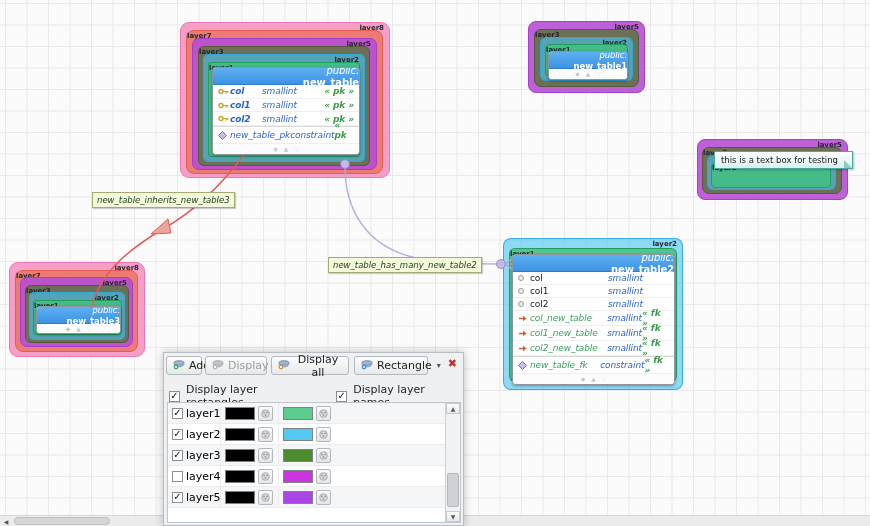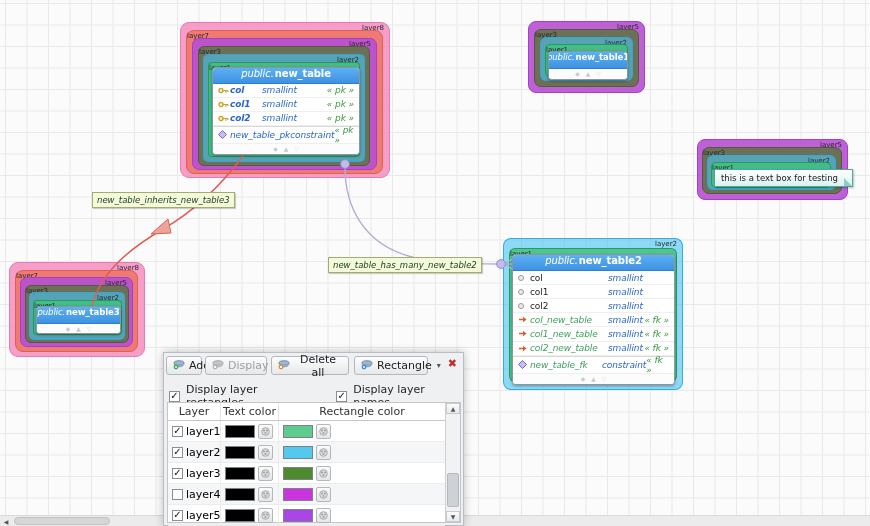--- a/index.html
+++ b/index.html
@@ -4,49 +4,49 @@
 <style>
   html,body{margin:0;padding:0;}
   body{width:870px;height:526px;overflow:hidden;position:relative;
        font-family:"DejaVu Sans",sans-serif;
        background-color:#fbfbfb;
        background-image:linear-gradient(to right,#e9e9e9 1px,transparent 1px),
                         linear-gradient(to bottom,#e9e9e9 1px,transparent 1px);
        background-size:21.5px 21.5px;background-position:5px 3px;}
   
   .lr{position:absolute;border:1px solid;box-sizing:border-box;}
-  .ll{position:absolute;top:1px;font-size:7px;font-weight:normal;color:#26262e;line-height:8px;}
+  .ll{position:absolute;top:1px;font-size:7px;font-weight:bold;color:#26262e;line-height:8px;}
   .ll.left{left:0}.ll.right{right:5px}
   .l8{background:rgba(243,147,194,.9);border-color:#ec79af}
   .l7{background:rgba(236,118,105,.9);border-color:#e25f4e}
   .l5{background:rgba(183,79,209,.9);border-color:#a53ecb}
   .l3{background:#6b7057;border-color:#545a3e}
   .l2{background:rgba(74,196,241,.62);border-color:rgba(45,168,216,.9)}
   .l1{background:rgba(66,193,124,.82);border-color:rgba(32,156,92,.95)}
   
   .tbl{position:absolute;background:#fff;border:1px solid #8f959d;border-radius:4px;
        box-shadow:0 1px 3px rgba(0,0,0,.35);overflow:hidden;display:flex;flex-direction:column;
        font-size:9px;font-style:italic;letter-spacing:-0.1px;color:#222;}
   .thdr{background:linear-gradient(#5db0f2,#3e92e2);color:#fff;text-align:center;
-        border-bottom:1px solid #2d7ecf;display:flex;justify-content:center;align-items:flex-start;gap:1px;}
+        border-bottom:1px solid #2d7ecf;display:flex;justify-content:center;align-items:flex-end;gap:1px;flex-direction:column;}
   .thdr .schema{font-style:italic;font-size:10px}
   .thdr .tname{font-style:normal;font-weight:bold;font-size:10px}
   .thdr.small .schema{font-size:8.5px}.thdr.small .tname{font-size:8.5px}
   .trow{display:flex;align-items:center;padding:0 5px;border-bottom:1px solid #efefef;background:#fff;}
   .trow:last-of-type{border-bottom:none}
   .crow{border-top:1px solid #d8d8d8;}
   .ic{display:inline-flex;width:12px;justify-content:flex-start;align-items:center;flex:0 0 12px;}
   .dot{width:6px;height:6px;border-radius:50%;background:#ececec;border:1px solid #9a9a9a;box-sizing:border-box;}
   .nm-pk{color:#2b66c9;font-weight:bold;}
   .nm-plain{color:#1a1a1a;font-style:normal;}
   .nm-fk{color:#3fa060;}
   .nm-cn-blue{color:#2b66c9;font-style:italic;}
   .nm-cn-green{color:#3fa060;}
   .ctype{color:#2b66c9;margin-left:0;}
-  .ctag{color:#3d9c47;margin-left:auto;}
+  .ctag{color:#3d9c47;margin-left:auto;font-weight:bold;}
   .tftr{display:flex;justify-content:center;align-items:center;gap:6px;background:#fcfcfd;margin-top:auto;}
   .tftr span{font-size:6px;line-height:6px;font-style:normal;}
   .f-di{color:#c6cad2}.f-up{color:#c6cad2}.f-dn{color:#dfe2e8}
   
   .textbox{position:absolute;background:linear-gradient(#ffffff,#d9f1ef);border:1px solid #4aa8a0;
            font-size:8.5px;color:#1c1c1c;padding:3px 14px 3px 6px;white-space:nowrap;
            box-shadow:1px 1px 2px rgba(0,0,0,.25);}
   .fold{position:absolute;right:0;bottom:0;width:0;height:0;
         border-left:8px solid #8fccc6;border-top:8px solid transparent;}
   
@@ -208,21 +208,21 @@
 <div class="lr l3" style="left:702px;top:147px;width:140px;height:47px;border-radius:7px">
     <span class="ll left">layer3</span>
   </div>
 <div class="lr l2" style="left:707px;top:155px;width:129px;height:35px;border-radius:6px">
     <span class="ll right">layer2</span>
   </div>
 <div class="lr l1" style="left:711px;top:162px;width:120px;height:26px;border-radius:5px">
     <span class="ll left">layer1</span>
   </div>
 
-<div class="textbox" style="left:714px;top:169px">
+<div class="textbox" style="left:714px;top:151px">
   <span>this is a text box for testing</span>
   <span class="fold"></span>
 </div>
 
 <div class="lr l2" style="left:503px;top:238px;width:180px;height:152px;border-radius:8px">
     <span class="ll right">layer2</span>
   </div>
 <div class="lr l1" style="left:509px;top:248px;width:168px;height:134px;border-radius:6px">
     <span class="ll left">layer1</span>
   </div>
@@ -373,21 +373,21 @@
         </svg></span>
     <span>Display</span>
   </button>
   <button class="pbtn" style="left:107px;top:3px;width:78px">
     <span><svg width="12" height="11">
           <ellipse cx="6" cy="4" rx="5" ry="2.2" fill="#9fb6d4" stroke="#6d89ad"></ellipse>
           <path d="M1 5.6 c1 1.4 3 2.2 5 2.2 s4 -.8 5 -2.2" fill="none" stroke="#6d89ad"></path>
           <circle cx="3" cy="8" r="2.4" fill="#d9903c"></circle>
           <path d="M2 7l2 2M4 7l-2 2" stroke="#fff" stroke-width=".9"></path>
         </svg></span>
-    <span>Delete all</span>
+    <span>Display all</span>
   </button>
   <button class="pbtn" style="left:190px;top:3px;width:74px">
     <span><svg width="12" height="11">
           <ellipse cx="6" cy="4" rx="5" ry="2.2" fill="#9fb6d4" stroke="#6d89ad"></ellipse>
           <path d="M1 5.6 c1 1.4 3 2.2 5 2.2 s4 -.8 5 -2.2" fill="none" stroke="#6d89ad"></path>
           <circle cx="3" cy="8" r="2.4" fill="#4a90d0"></circle>
           <circle cx="3" cy="8" r=".9" fill="#fff"></circle>
         </svg></span>
     <span>Rectangle</span>
     <span class="caret">▾</span>
@@ -396,25 +396,20 @@
 
   <div class="optrow">
     <span class="cb">✓</span>
     <span>Display layer rectangles</span>
     <span class="cb opt2">✓</span>
     <span>Display layer names</span>
   </div>
 
   <div class="ptable">
     <div class="pgrid">
-      <div class="phead">
-        <span>Layer</span>
-        <span>Text color</span>
-        <span>Rectangle color</span>
-      </div>
 
       <div class="prow">
         <span class="pcell">
             <span class="cb">✓</span>
             <span>layer1</span>
           </span>
         <span class="pcell">
             <span class="swatch" style="background: rgb(0, 0, 0);"></span>
             <button class="pick">
               <svg width="9" height="9">

